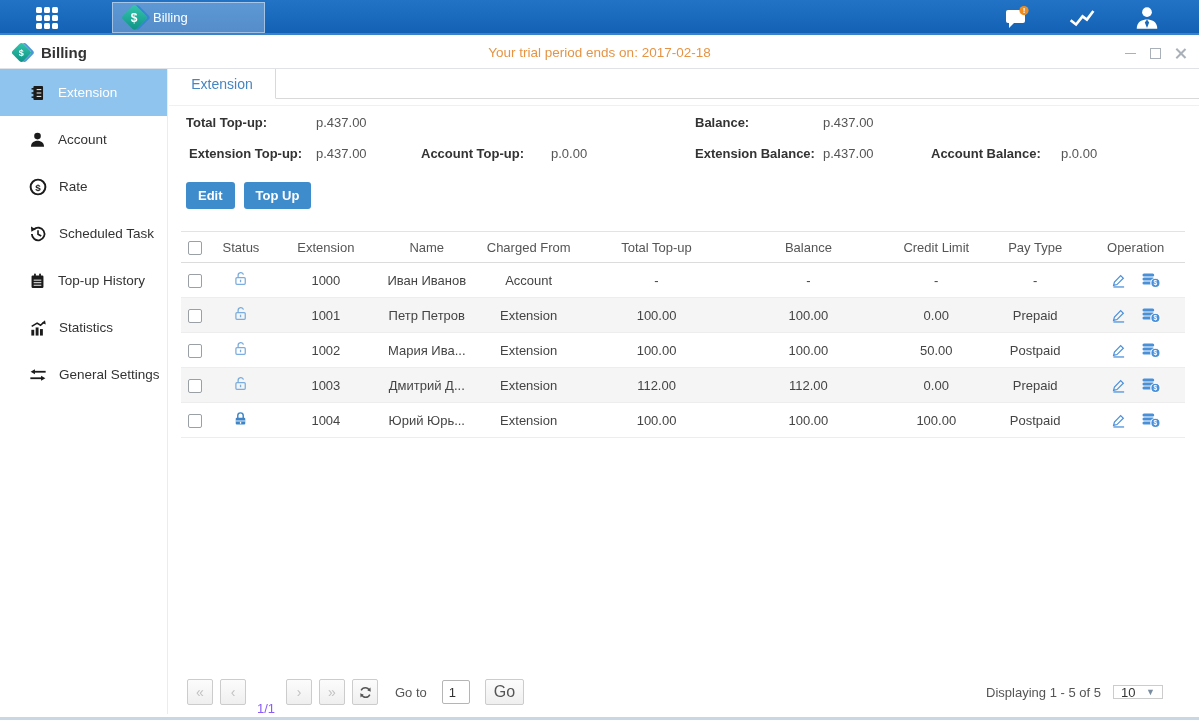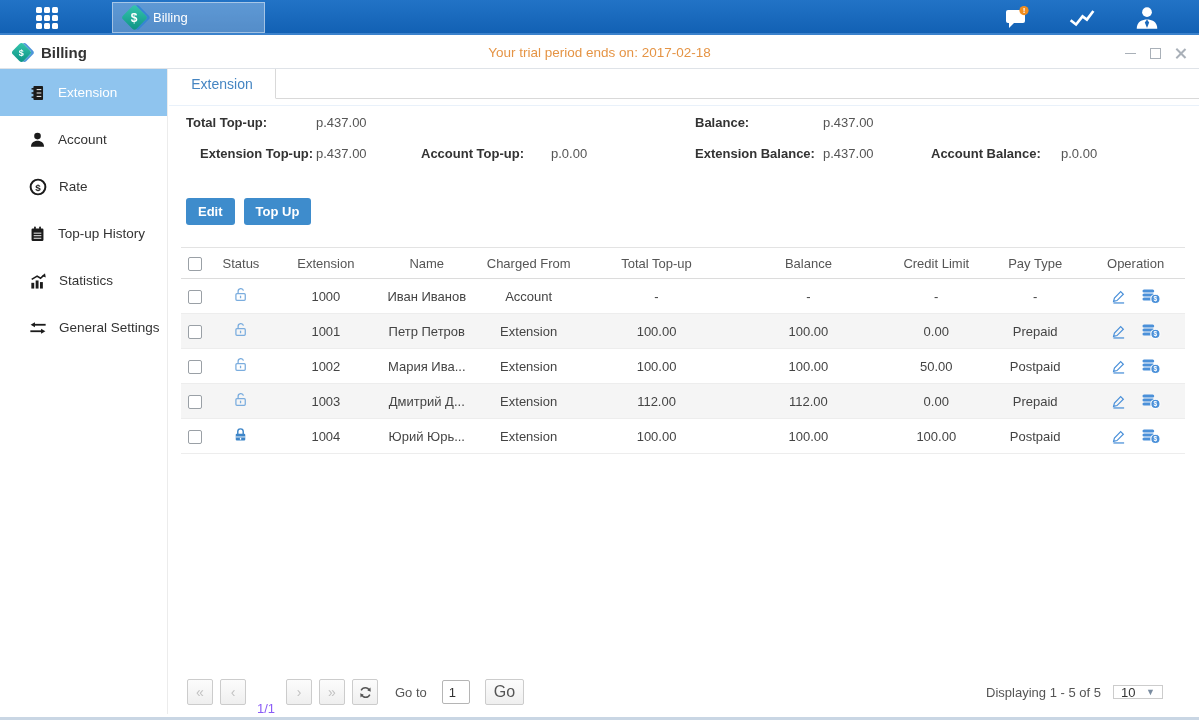--- a/index.html
+++ b/index.html
@@ -49,21 +49,21 @@
   .tabstrip { height:30px; border-bottom:1px solid #d9d9d9; display:flex; }
   .tab { min-width:107px; padding:0 20px; display:flex; align-items:center; justify-content:center;
     background:#fff; border-right:1px solid #d9d9d9; margin-bottom:-1px; border-bottom:1px solid #fff;
     color:var(--link-blue,#4585c2); font-size:14px; cursor:pointer; }
   .tab-underline { height:7px; border-bottom:1px solid #e9f1fa; }
 
   .summary { position:relative; height:72px; font-size:13px; }
   .summary b { color:#333; } .summary span.v { color:#555; }
   .s-abs { position:absolute; white-space:nowrap; }
 
-  .actions { padding-left:17px; margin-top:20px; display:flex; gap:9px; }
+  .actions { padding-left:17px; margin-top:4px; display:flex; gap:9px; }
   .btn-blue { height:27px; padding:0 12px; background:var(--button-blue,#3e8ccc); color:#fff; border:none;
     border-radius:3px; font-size:13px; font-weight:bold; font-family:inherit; cursor:pointer; }
 
   
   .tablewrap { margin:22px 14px 0 12px; }
   .thead { display:flex; align-items:center; height:32px; border-top:1px solid #e3e3e3; border-bottom:1px solid #dcdcdc;
     color:#555; font-size:13px; }
   .trow { display:flex; align-items:center; height:35px; border-bottom:1px solid #ededed; color:#444; font-size:13px; }
   .tbody > div:nth-of-type(even) { background:#f5f5f5; }
   .cell { text-align:center; }
@@ -175,20 +175,28 @@
       <span>Account</span>
     </div>
     <div class="side-item">
       <svg width="18" height="18" viewBox="0 0 20 20">
           <circle cx="10" cy="10" r="8.2" fill="none" stroke="currentColor" stroke-width="2.2"></circle>
           <text x="10" y="14" font-size="11" font-weight="bold" text-anchor="middle" fill="currentColor">$</text>
         </svg>
       <span>Rate</span>
     </div>
     <div class="side-item">
+      <svg width="18" height="18" viewBox="0 0 20 20">
+          <path d="M3.2,10 a7,7 0 1 0 2.1,-5" fill="none" stroke="currentColor" stroke-width="2"></path>
+          <polygon points="2.2,1.8 2.6,7.4 7.4,4.6" fill="currentColor"></polygon>
+          <path d="M10,5.8 v4.4 l3.6,2.1" fill="none" stroke="currentColor" stroke-width="1.8"></path>
+        </svg>
+      <span>Scheduled Task</span>
+    </div>
+    <div class="side-item">
       <svg width="17" height="18" viewBox="0 0 20 20">
           <rect x="6" y="1.2" width="2" height="4.4" rx="0.8" fill="currentColor"></rect>
           <rect x="12" y="1.2" width="2" height="4.4" rx="0.8" fill="currentColor"></rect>
           <rect x="3" y="3.6" width="14" height="14.6" rx="1.4" fill="currentColor"></rect>
           <line x1="5.5" y1="9" x2="14.5" y2="9" stroke="#fff" stroke-width="1.1"></line>
           <line x1="5.5" y1="12" x2="14.5" y2="12" stroke="#fff" stroke-width="1.1"></line>
           <line x1="5.5" y1="15" x2="14.5" y2="15" stroke="#fff" stroke-width="1.1"></line>
         </svg>
       <span>Top-up History</span>
     </div>
@@ -218,21 +226,21 @@
       <div class="tab">Extension</div>
     </div>
     <div class="tab-underline"></div>
 
     <div class="summary">
       <b class="s-abs" style="left:17px; top:9px;">Total Top-up:</b>
       <span class="s-abs v" style="left:147px; top:9px;">p.437.00</span>
       <b class="s-abs" style="left:526px; top:9px;">Balance:</b>
       <span class="s-abs v" style="left:654px; top:9px;">p.437.00</span>
 
-      <b class="s-abs" style="left:31px; top:40px;">Extension Top-up:</b>
+      <b class="s-abs" style="left:20px; top:40px;">Extension Top-up:</b>
       <span class="s-abs v" style="left:147px; top:40px;">p.437.00</span>
       <b class="s-abs" style="left:252px; top:40px;">Account Top-up:</b>
       <span class="s-abs v" style="left:382px; top:40px;">p.0.00</span>
       <b class="s-abs" style="left:526px; top:40px;">Extension Balance:</b>
       <span class="s-abs v" style="left:654px; top:40px;">p.437.00</span>
       <b class="s-abs" style="left:762px; top:40px;">Account Balance:</b>
       <span class="s-abs v" style="left:892px; top:40px;">p.0.00</span>
     </div>
 
     <div class="actions">

